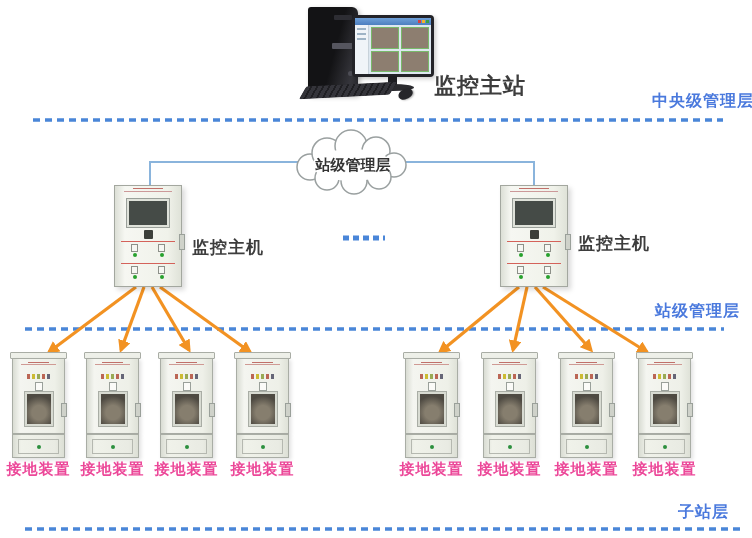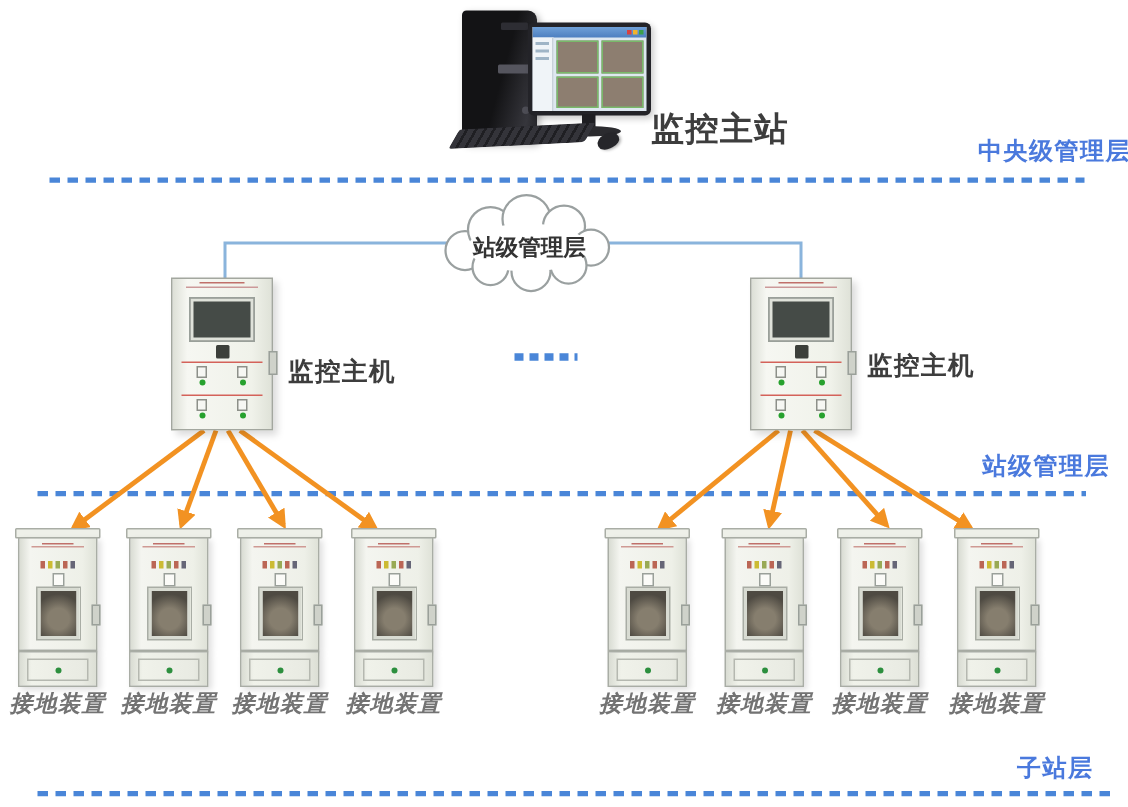--- a/index.html
+++ b/index.html
@@ -86,21 +86,21 @@
                     border:2px solid #d8dbd2;box-shadow:0 0 0 1px #a9ada5;}
   .device .d-handle{position:absolute;right:-3px;top:44px;width:4px;height:12px;background:#cfd2ca;
                     border:1px solid #9aa09a;}
   .device .bottom{position:absolute;left:0;right:0;top:82px;height:24px;box-sizing:border-box;
                   background:linear-gradient(90deg,#d9dcd3,#f0f2ea 16%,#e9ebe3 82%,#dcdfd5);
                   border:1px solid #a9ada5;box-shadow:2px 2px 4px rgba(0,0,0,.12);}
   .device .b-inner{margin:4px 5px;height:13px;border:1px solid #b5b8b0;position:relative;}
   .device .b-inner i{position:absolute;left:50%;top:50%;width:4px;height:4px;margin:-2px 0 0 -2px;
                      border-radius:50%;background:#2c8f3e;display:block;}
   .device .dev-label{position:absolute;top:108px;left:50%;transform:translateX(-50%);
-                     white-space:nowrap;font-size:15px;font-weight:bold;color:#737373;letter-spacing:1px;font-style:italic;}
+                     white-space:nowrap;font-size:15px;font-weight:bold;color:#ec4899;letter-spacing:1px;}
 </style>
 </head>
 <body>
 
 <div class="stage">
 
   <svg class="overlay" width="752" height="538" viewBox="0 0 752 538">
     <defs>
       <marker id="ah" viewBox="0 0 10 10" refX="7.5" refY="5" markerWidth="4" markerHeight="4" orient="auto-start-reverse">
         <path d="M0 0 L10 5 L0 10 z" fill="#f29222"></path>

